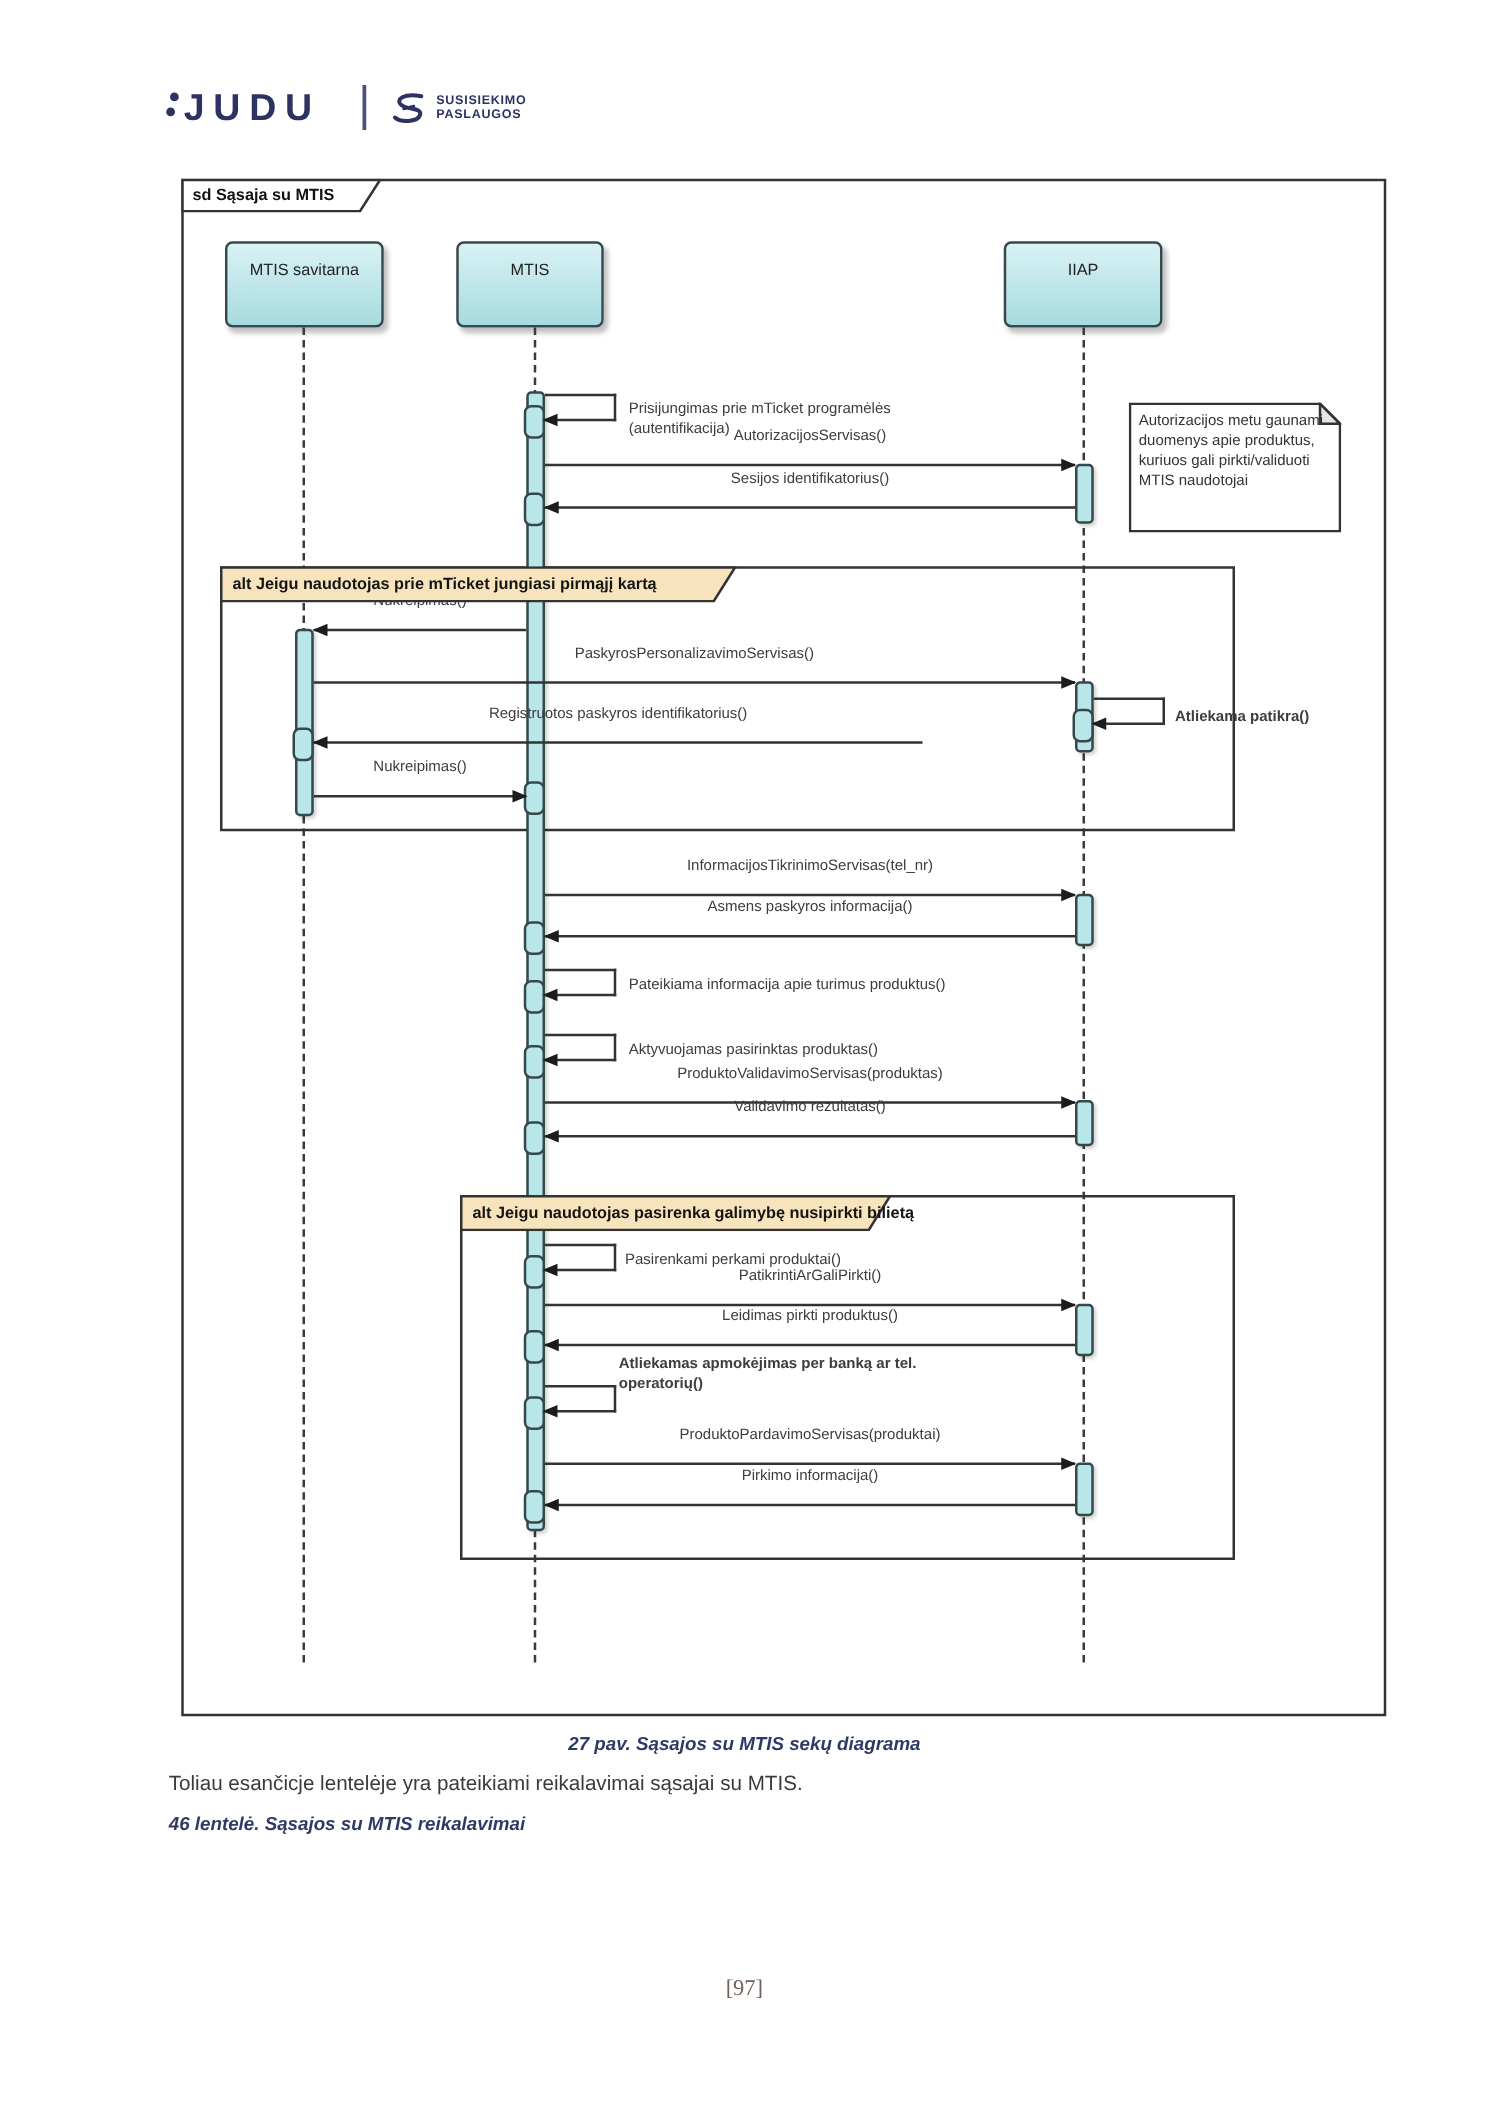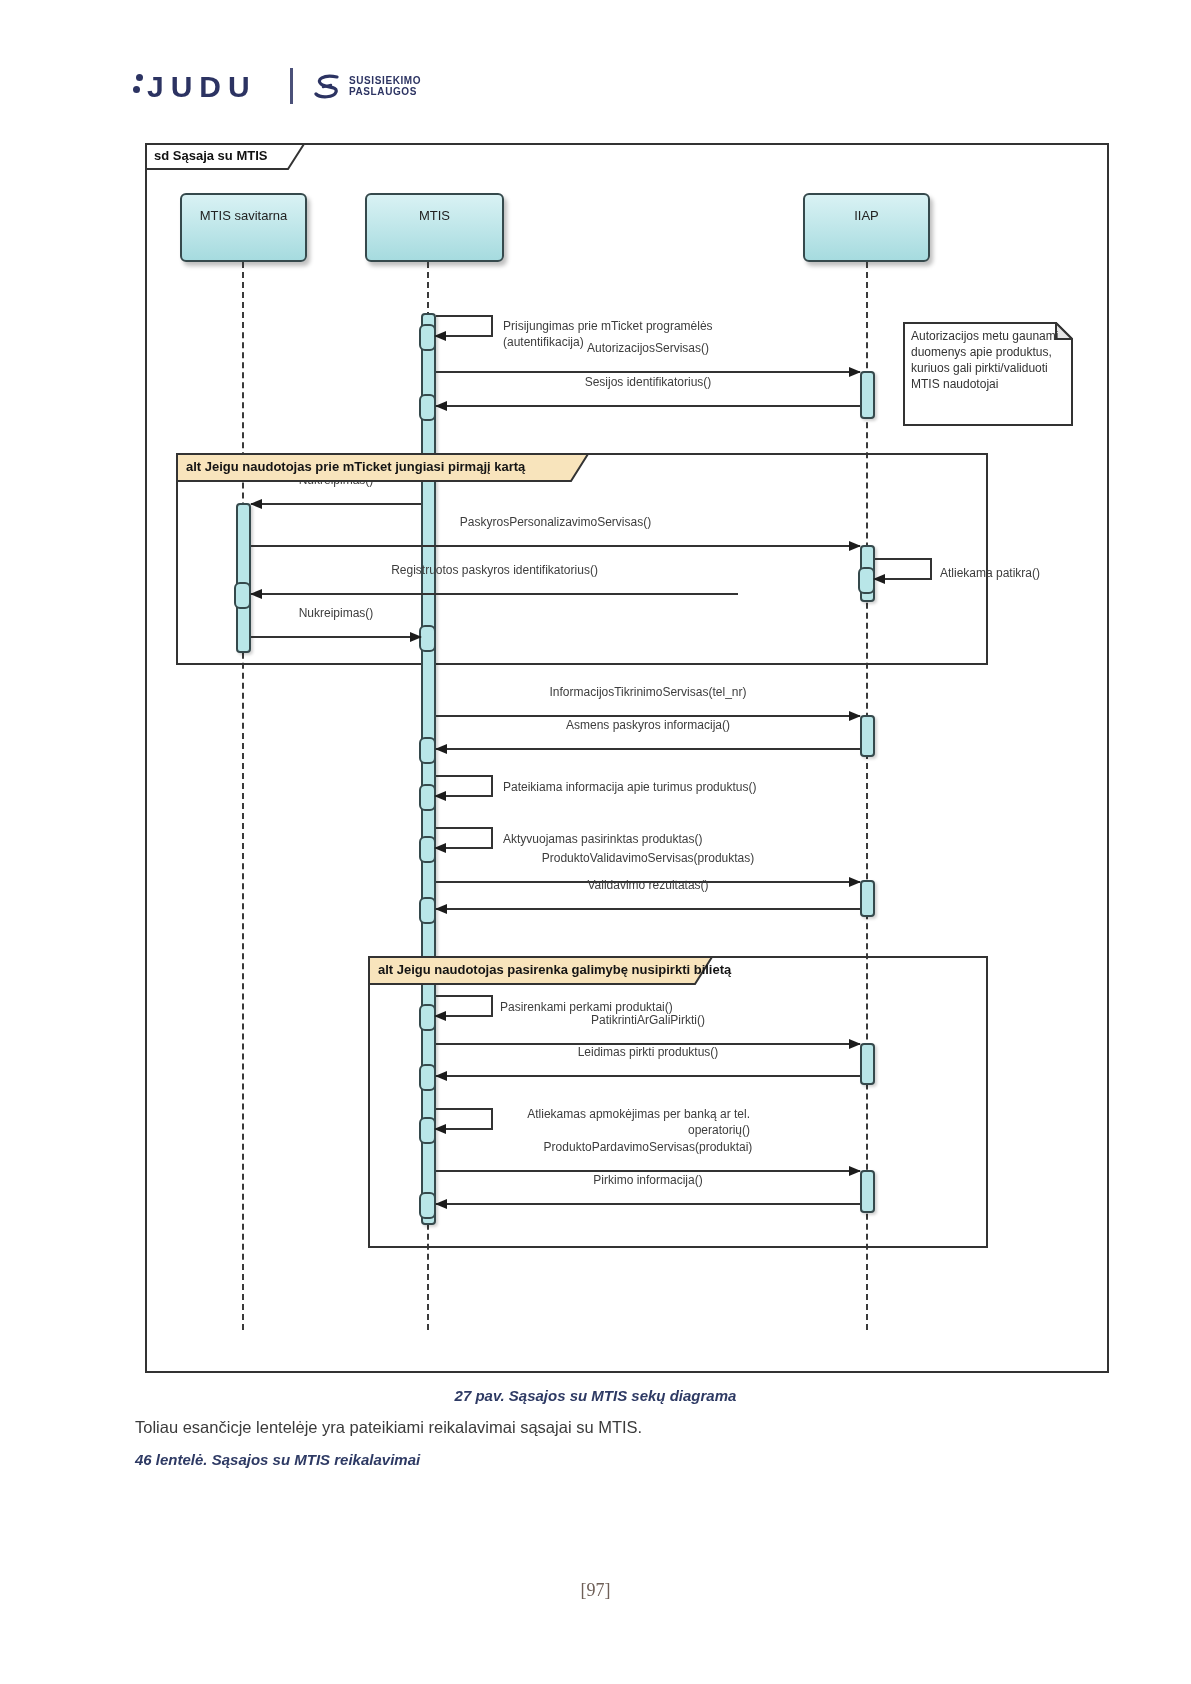--- a/index.html
+++ b/index.html
@@ -88,21 +88,21 @@
       <polygon points="1,1 159,1 143,26 1,26" fill="#ffffff" stroke="#333" stroke-width="2"></polygon>
     </svg>
     <div class="txt">sd Sąsaja su MTIS</div>
   </div>
 
   <div class="abs dash" style="left:242px;top:262px;height:1068px;"></div>
   <div class="abs dash" style="left:427px;top:262px;height:1068px;"></div>
   <div class="abs dash" style="left:866px;top:262px;height:1068px;"></div>
 
   <div class="abs head" style="left:180px;top:193px;width:127px;height:69px;">MTIS savitarna</div>
-  <div class="abs head" style="left:365px;top:193px;width:139px;height:69px;">MTIS</div>
+  <div class="abs head" style="left:365px;top:193px;width:118px;height:69px;">MTIS</div>
   <div class="abs head" style="left:803px;top:193px;width:127px;height:69px;">IIAP</div>
 
   <div class="abs frag" style="left:176px;top:453px;width:812px;height:212px;"></div>
   <div class="abs frag-label" style="left:176px;top:453px;width:413px;height:29px;position:absolute;">
     <svg width="413" height="29" viewBox="0 0 413 29">
       <polygon points="1,1 412,1 395,28 1,28" fill="#f8e4bc" stroke="#333" stroke-width="2"></polygon>
     </svg>
     <div class="frag-label-txt">alt Jeigu naudotojas prie mTicket jungiasi pirmąjį kartą</div>
   </div>
 
@@ -170,21 +170,21 @@
 
   <div class="abs hmsg" style="left:251px;top:525px;width:609px;">
     <div class="lbl">PaskyrosPersonalizavimoServisas()</div>
     <div class="line"></div>
     <div class="arr arr-r"></div>
   </div>
 
   <div class="abs smsg" style="left:875px;top:558px;width:57px;height:22px;">
     <div class="arr arr-l"></div>
   </div>
-  <div class="abs slbl" style="left:940px;top:565px;white-space:nowrap;">Atliekama patikra()</div>
+  <div class="abs slbl" style="left:940px;top:565px;white-space:nowrap;font-weight:bold;">Atliekama patikra()</div>
 
   <div class="abs hmsg" style="left:251px;top:573px;width:487px;">
     <div class="lbl">Registruotos paskyros identifikatorius()</div>
     <div class="line"></div>
     <div class="arr arr-l"></div>
   </div>
 
   <div class="abs hmsg" style="left:251px;top:616px;width:170px;">
     <div class="lbl">Nukreipimas()</div>
     <div class="line"></div>
@@ -238,21 +238,21 @@
 
   <div class="abs hmsg" style="left:436px;top:1055px;width:424px;">
     <div class="lbl">Leidimas pirkti produktus()</div>
     <div class="line"></div>
     <div class="arr arr-l"></div>
   </div>
 
   <div class="abs smsg" style="left:436px;top:1108px;width:57px;height:22px;">
     <div class="arr arr-l"></div>
   </div>
-  <div class="abs slbl" style="left:495px;top:1106px;width:255px;text-align:right;">Atliekamas apmokėjimas per banką ar tel. operatorių()</div>
+  <div class="abs slbl" style="left:495px;top:1082px;width:255px;text-align:left;font-weight:bold;">Atliekamas apmokėjimas per banką ar tel. operatorių()</div>
 
   <div class="abs hmsg" style="left:436px;top:1150px;width:424px;">
     <div class="lbl">ProduktoPardavimoServisas(produktai)</div>
     <div class="line"></div>
     <div class="arr arr-r"></div>
   </div>
 
   <div class="abs hmsg" style="left:436px;top:1183px;width:424px;">
     <div class="lbl">Pirkimo informacija()</div>
     <div class="line"></div>

